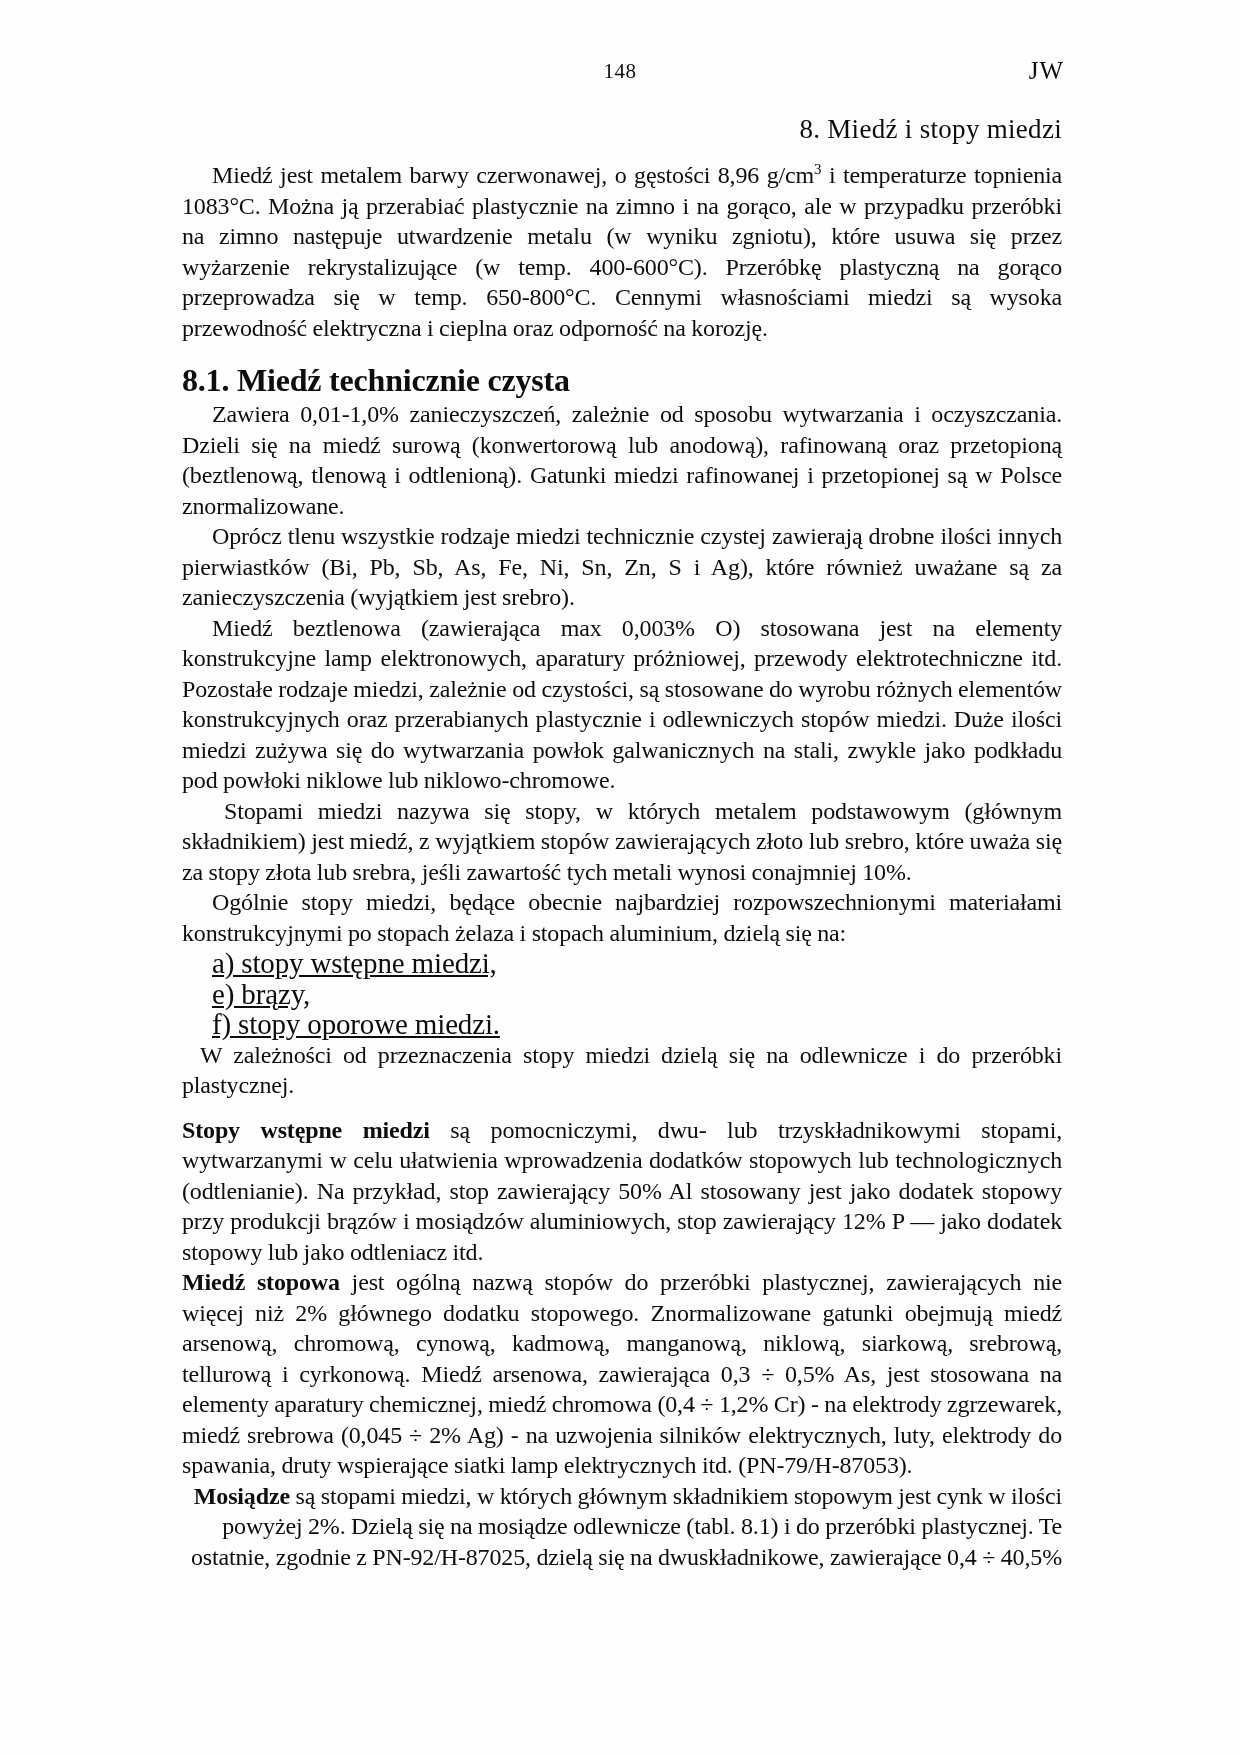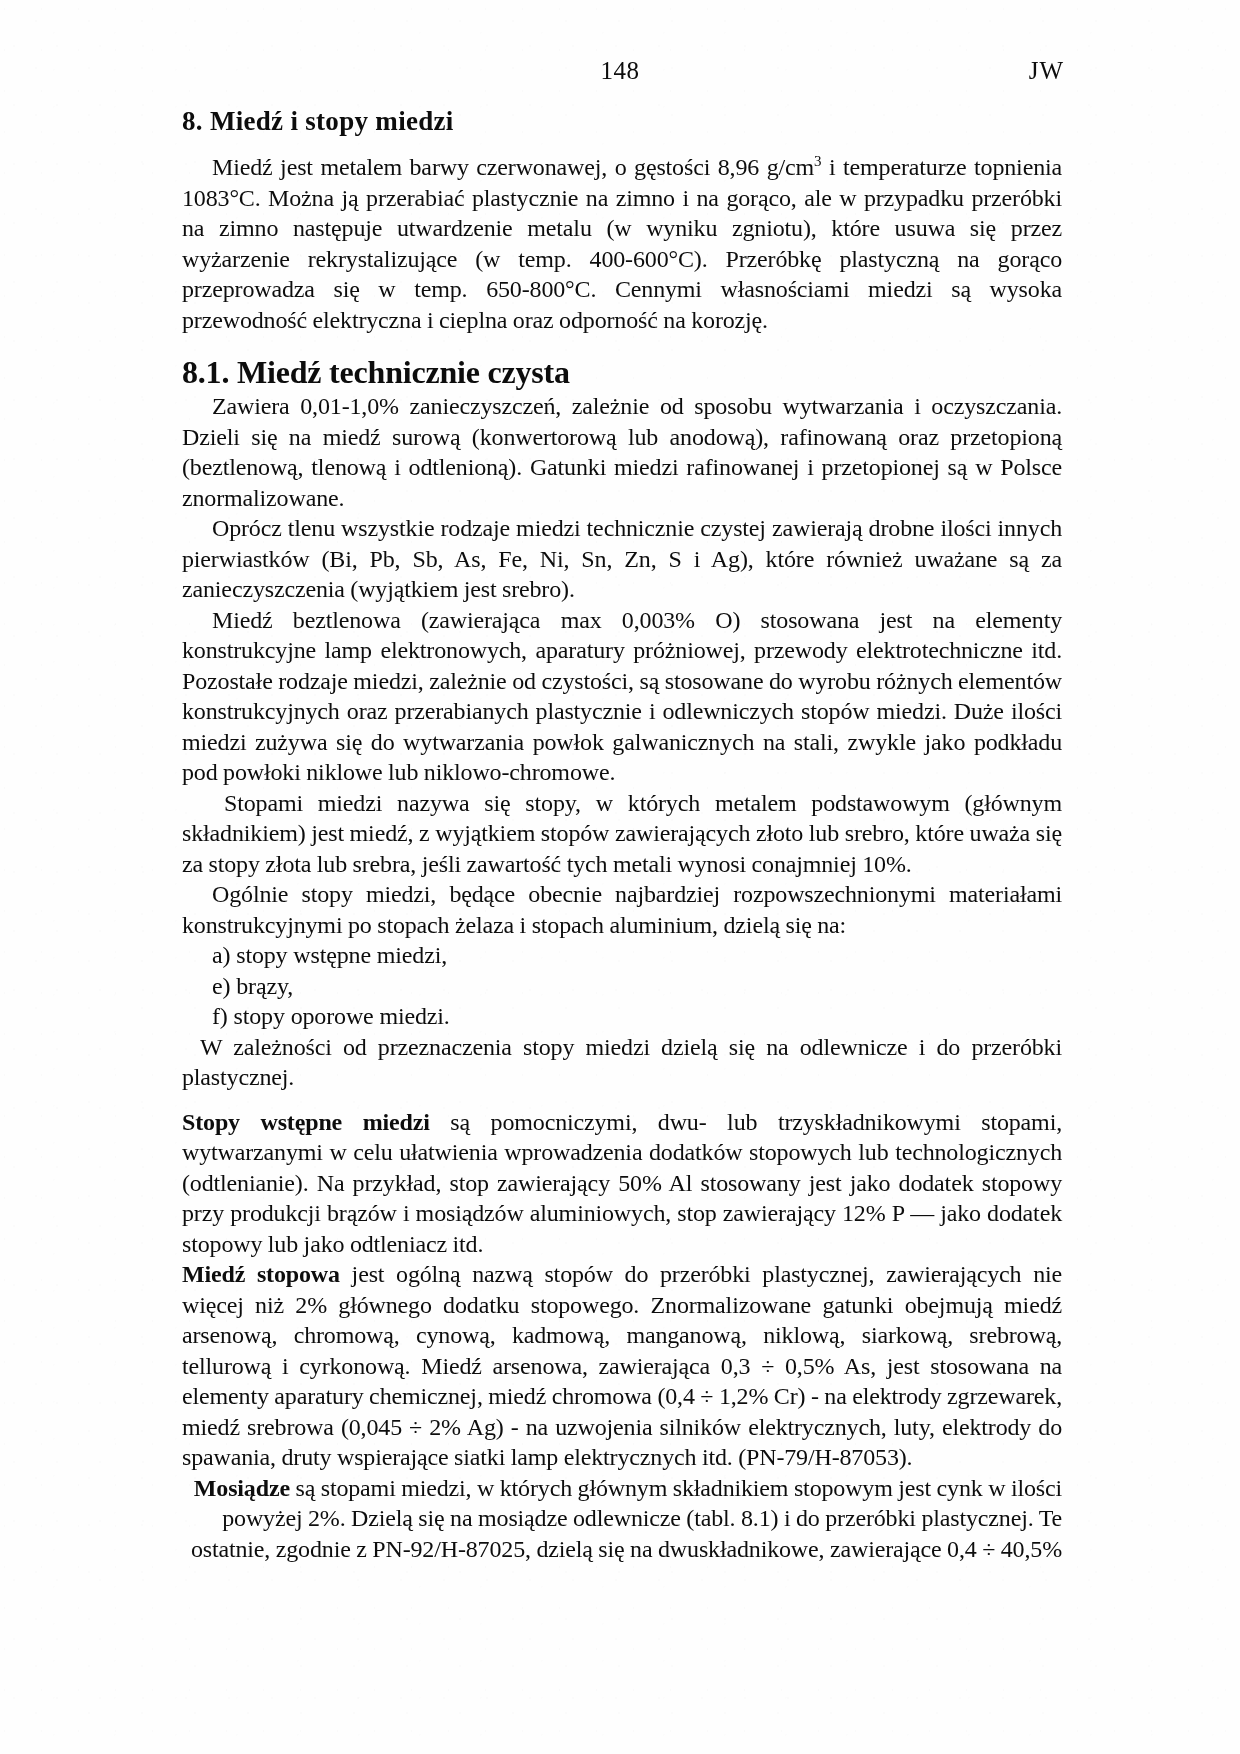--- a/index.html
+++ b/index.html
@@ -41,21 +41,21 @@
     top: 56px;
     left: 176px;
     right: 176px;
     height: 34px;
   }
   .folio {
     position: absolute;
     left: 0;
     right: 0;
     text-align: center;
-    font-size: 25px;
+    font-size: 21px;
     line-height: 30px;
     letter-spacing: .5px;
   }
   .header-right {
     position: absolute;
     right: 0;
     top: 0;
     font-size: 25px;
     line-height: 30px;
     letter-spacing: 1px;
@@ -63,24 +63,25 @@
 
   .content {
     position: absolute;
     top: 100px;
     left: 182px;
     width: 880px;
   }
 
   h1.chapter-title {
     font-size: 27px;
-    font-weight: bold;
+    font-weight: normal;
     line-height: 34px;
-    margin: 4px 0 14px 0;
+    margin: 12px 0 14px 0;
     letter-spacing: .3px;
+    text-align: right;
   }
 
   h2.section-title {
     font-size: 32px;
     font-weight: bold;
     line-height: 30px;
     margin: 22px 0 4px 0;
     letter-spacing: -.2px;
   }
 
@@ -97,24 +98,25 @@
   p.para.indent-sm { text-indent: 18px; }
   p.para.noindent { text-indent: 0; }
   p.para.last-flush { text-align: right; }
 
   .list {
     margin: 0;
     padding: 0;
     list-style: none;
   }
   .list li {
-    font-size: 24px;
+    font-size: 29px;
     line-height: 30.5px;
     padding-left: 30px;
     letter-spacing: -.15px;
+    text-decoration: underline;
   }
 
   .lead { font-weight: bold; }
 
   sup.exp {
     font-size: 15px;
     vertical-align: super;
     line-height: 0;
   }
 </style>

